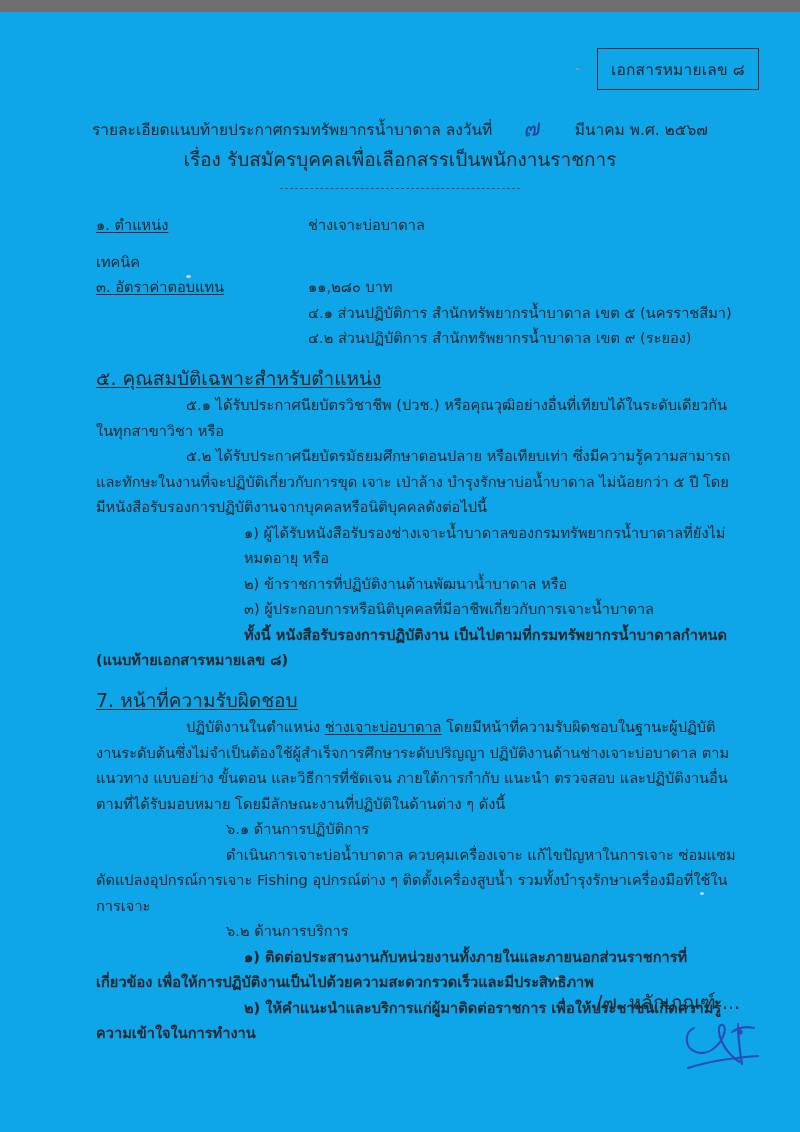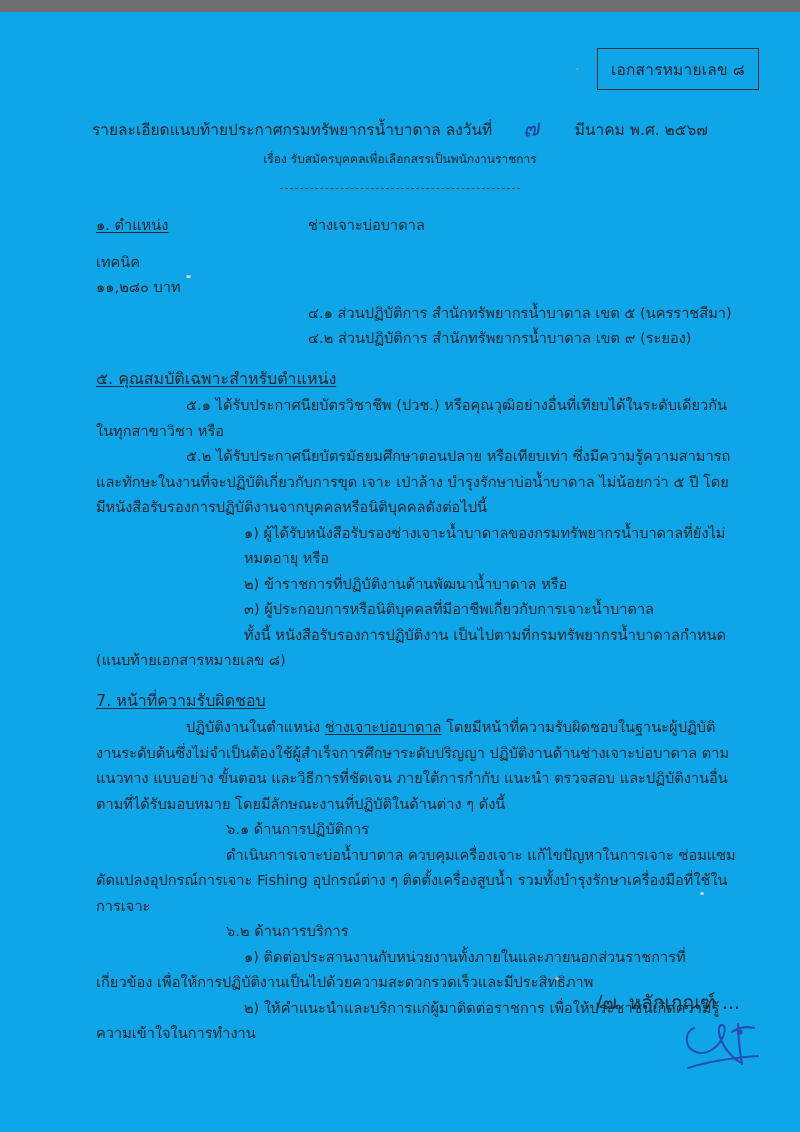--- a/index.html
+++ b/index.html
@@ -61,21 +61,21 @@
     display: inline-block;
     font-family: "DejaVu Serif", "Liberation Serif", serif;
     font-size: 22px;
     font-style: italic;
     color: #2a3f96;
     transform: rotate(-8deg) translateY(-2px);
     margin: 0 30px 0 26px;
     vertical-align: middle;
   }
   .title-line2 {
-    font-size: 12px;
+    font-size: 19px;
     line-height: 26px;
     margin-top: 2px;
   }
   .rule {
     position: absolute;
     left: 280px;
     top: 176px;
     width: 240px;
     border-top: 1.4px dashed #4a4a4a;
   }
@@ -102,27 +102,27 @@
   }
   .u { text-decoration: underline; text-underline-offset: 2px; text-align: center; }
   .gap-sm { height: 11px; }
   .gap-md { height: 15px; }
 
   .indent-1  { padding-left: 212px; }
   .indent-3  { padding-left: 130px; }
   .indent-4  { padding-left: 148px; }
 
   .sec-head {
-    font-size: 16px;
+    font-size: 19px;
     margin-bottom: 1px;
   }
   .para { text-align: left; }
   .hang { text-indent: 90px; }
   .hang-lg { text-indent: 130px; }
-  .hang-xl { text-indent: 148px; }
+  .hang-xl { text-indent: 148px; font-weight: bold; }
 
   
   .footer-note {
     position: absolute;
     left: 596px;
     top: 975px;
     font-size: 19px;
   }
   .signature {
     position: absolute;
@@ -166,20 +166,23 @@
       <div class="value">ช่างเจาะบ่อบาดาล</div>
     </div>
 
     <div class="gap-sm"></div>
 
     <div class="row">
       <div class="value">เทคนิค</div>
     </div>
 
     <div class="row">
+      <div class="label">
+        <span class="u">๓. อัตราค่าตอบแทน</span>
+      </div>
       <div class="value">๑๑,๒๘๐ บาท</div>
     </div>
 
 
     <div class="indent-1">๔.๑ ส่วนปฏิบัติการ สำนักทรัพยากรน้ำบาดาล เขต ๕ (นครราชสีมา)</div>
     <div class="indent-1">๔.๒ ส่วนปฏิบัติการ สำนักทรัพยากรน้ำบาดาล เขต ๙ (ระยอง)</div>
 
     <div class="gap-md"></div>
 
     <div class="sec-head">

